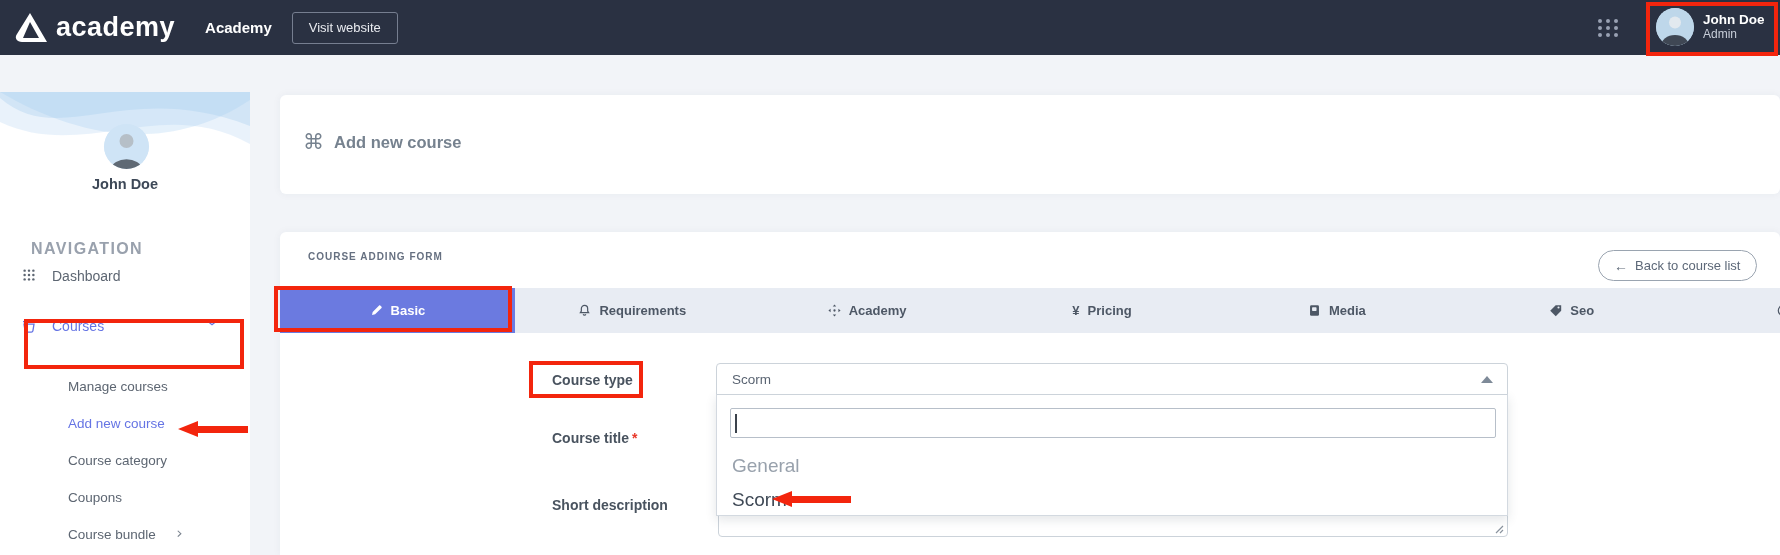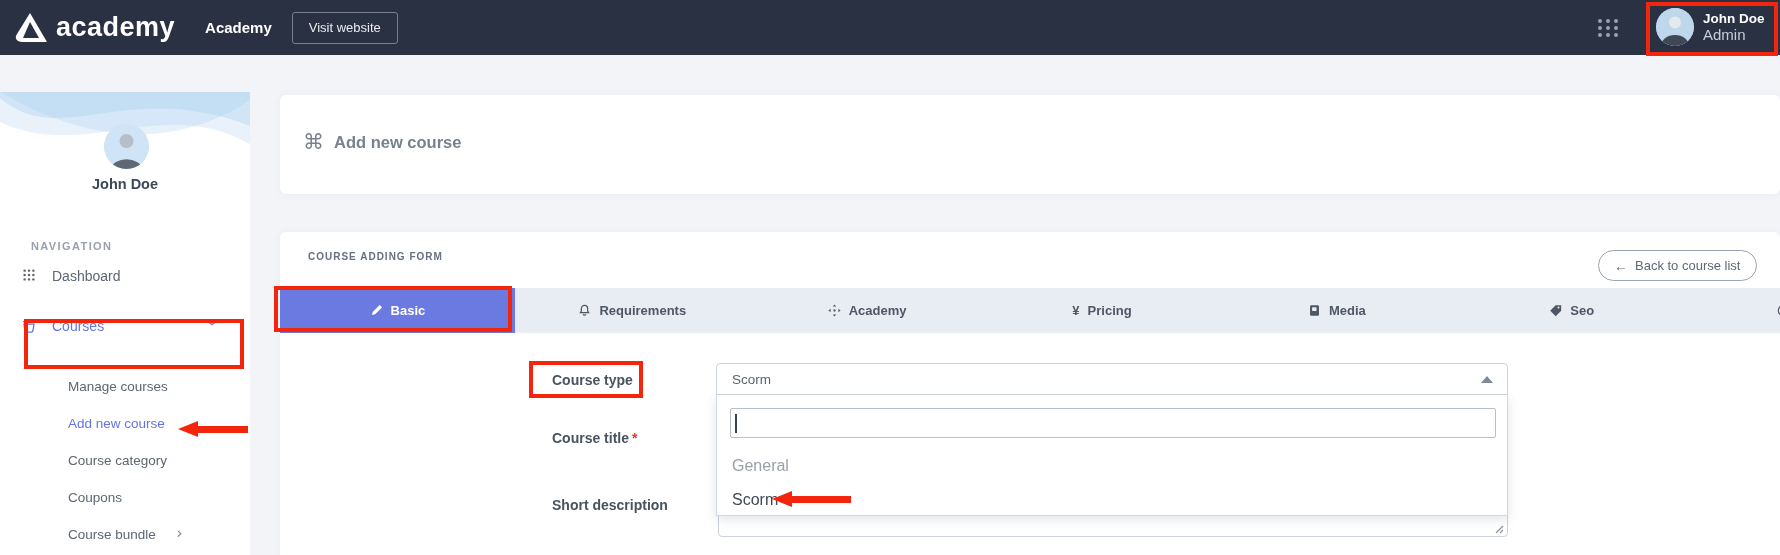--- a/index.html
+++ b/index.html
@@ -16,30 +16,30 @@
   .logo{display:flex;align-items:center;margin-left:10px;}
   .logo-text{color:#fff;font-size:27px;font-weight:bold;letter-spacing:.5px;margin-left:6px;}
   .app-name{color:#fff;font-size:15px;font-weight:bold;margin-left:30px;}
   .visit-btn{margin-left:20px;height:32px;padding:0 16px;border:1px solid #767e90;border-radius:3px;
              background:transparent;color:#e9ebf0;font-size:13px;font-family:inherit;cursor:pointer;}
   .apps-icon{position:absolute;left:1596px;top:17px;width:24px;height:22px;}
   .user-chip{position:absolute;left:1656px;top:8px;display:flex;align-items:center;}
   .avatar-sm{width:38px;height:38px;border-radius:50%;overflow:hidden;background:#bed7ea;flex:0 0 auto;}
   .user-meta{margin-left:9px;line-height:1.15;}
   .user-name{color:#fff;font-size:13.5px;font-weight:bold;}
-  .user-role{color:#c7cdd8;font-size:15px;}
+  .user-role{color:#c7cdd8;font-size:12px;}
 
   
   .sidebar{position:absolute;left:0;top:92px;width:250px;height:463px;background:#fff;z-index:5;}
   .waves{position:absolute;left:0;top:0;width:250px;height:78px;}
   .avatar-lg{position:absolute;left:104px;top:32px;width:45px;height:45px;border-radius:50%;
              overflow:hidden;background:#cfe4f6;}
   .profile-name{position:absolute;left:0;top:84px;width:250px;text-align:center;
                 font-size:14.5px;font-weight:bold;color:#3d4857;}
-  .nav-label{position:absolute;left:31px;top:148px;font-size:11px;font-weight:bold;
+  .nav-label{position:absolute;left:31px;top:148px;font-size:16px;font-weight:bold;
              letter-spacing:1.4px;color:#99a1ad;}
   .nav-list{position:absolute;left:0;top:176px;width:250px;}
   .nav-item{display:flex;align-items:flex-start;height:50px;padding-left:20px;padding-right:30px;
             font-size:14px;color:#5d6672;cursor:pointer;}
   .nav-item .icon{width:17px;display:flex;justify-content:center;}
   .nav-item .nav-text{margin-left:15px;}
   .nav-item.is-active{color:var(--accent);}
   .nav-sub{display:flex;align-items:center;height:37px;padding-left:68px;
            font-size:13.5px;color:#5d6672;cursor:pointer;}
   .nav-sub.is-active{color:var(--accent);}
@@ -78,21 +78,21 @@
   .select-value{position:absolute;left:15px;top:8px;font-size:13.5px;color:#5a6472;}
   .caret-up{position:absolute;right:14px;top:12px;width:0;height:0;border-left:6px solid transparent;
             border-right:6px solid transparent;border-bottom:7px solid #7e8a98;}
 
   .dropdown-panel{position:absolute;left:716px;top:394px;width:792px;height:122px;background:#fff;
                   border:1px solid #d3d9e0;box-shadow:0 4px 10px rgba(50,60,80,.13);z-index:10;}
   .dd-search{position:absolute;left:13px;top:13px;width:766px;height:30px;border:1px solid #b7bfc9;
              border-radius:2px;background:#fff;font-family:inherit;font-size:13px;color:#444;padding:0 8px;}
   .dd-cursor{position:absolute;left:18px;top:19px;width:2px;height:19px;background:#3c434c;z-index:12;}
   .dd-options{position:absolute;left:0;top:54px;width:100%;}
-  .dd-option{height:34px;display:flex;align-items:center;padding-left:15px;font-size:16px;
+  .dd-option{height:34px;display:flex;align-items:center;padding-left:15px;font-size:19px;
              color:#98a1ac;cursor:pointer;text-align:center;}
   .dd-option.is-highlighted{color:#3f4956;}
 
   .textarea-ghost{position:absolute;left:718px;top:452px;width:790px;height:85px;background:#fff;
                   border:1px solid #ccd3da;border-radius:4px;z-index:5;}
   .resize-handle{position:absolute;right:3px;bottom:2px;}
 
   
   .anno-box{position:absolute;border:4px solid var(--anno);z-index:60;pointer-events:none;}
   .anno-arrow{position:absolute;height:17px;z-index:60;pointer-events:none;}

